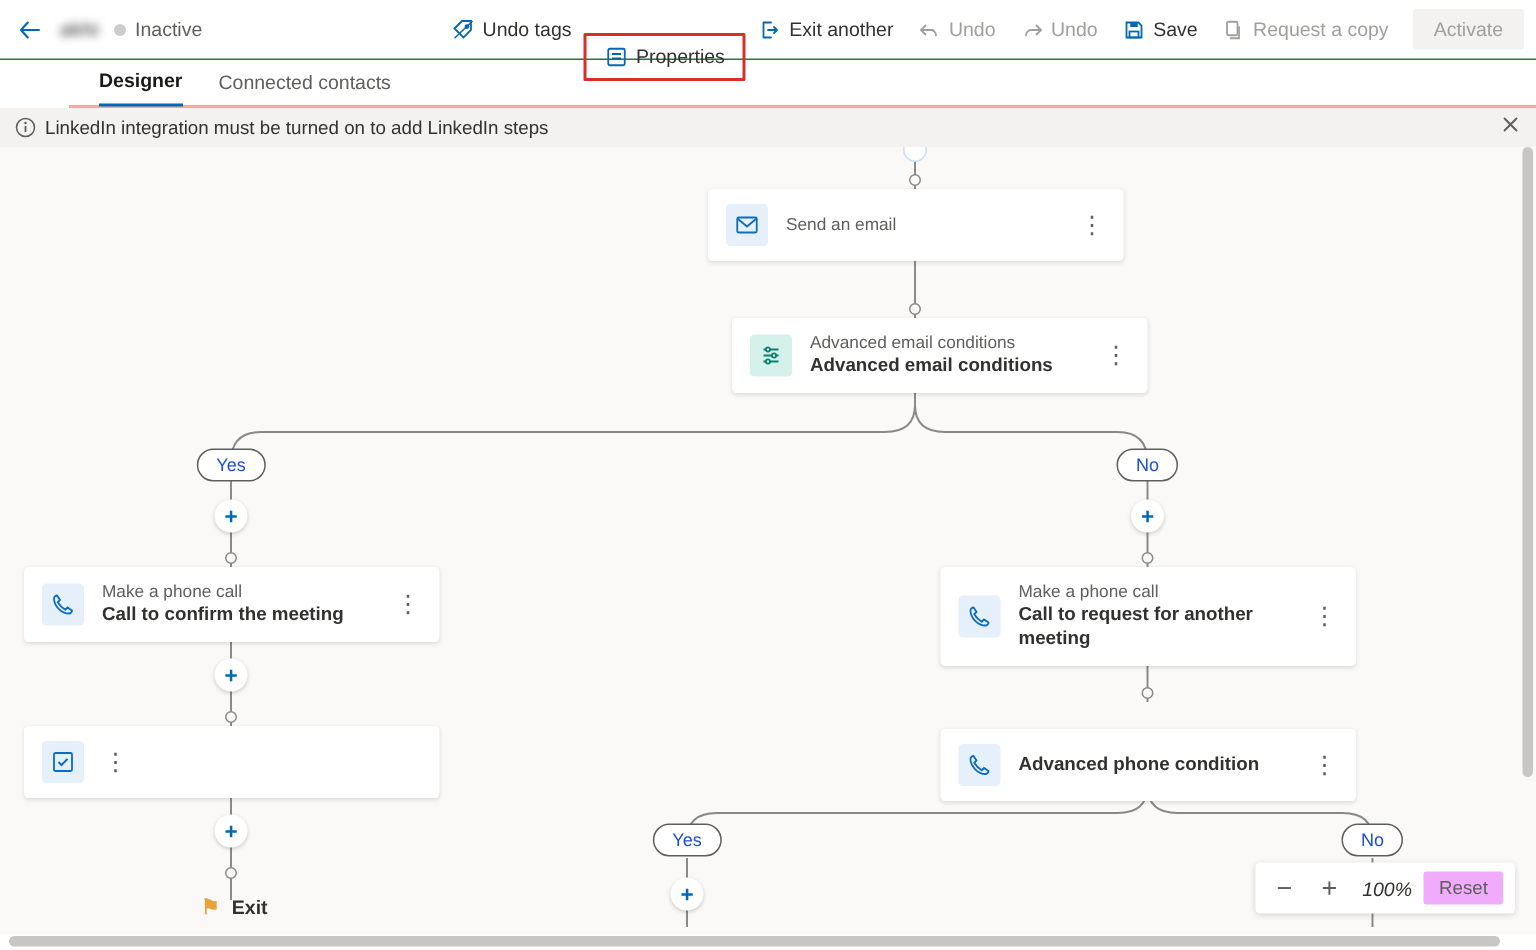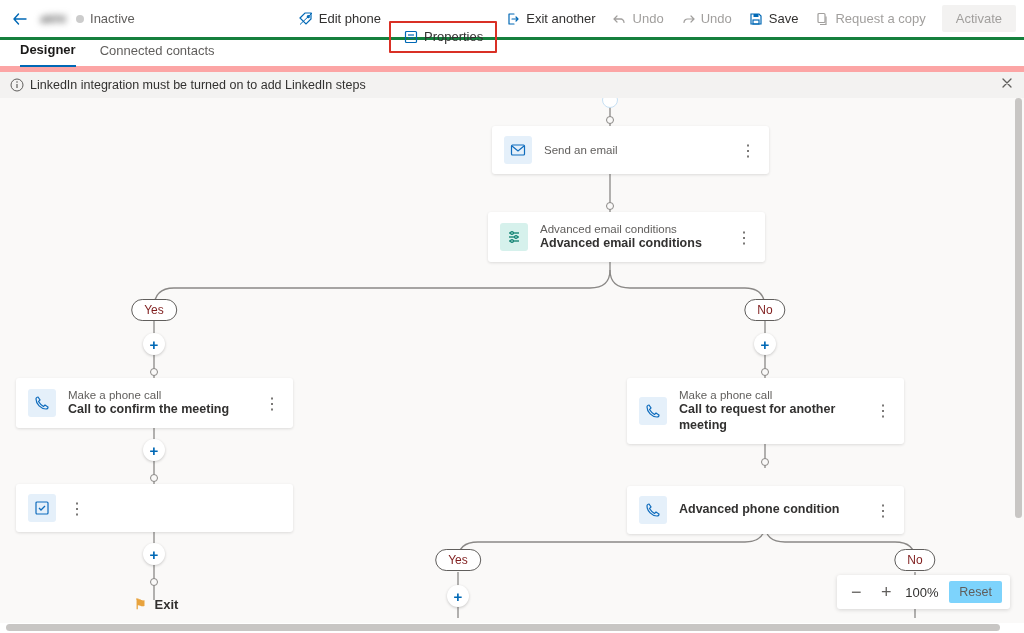--- a/index.html
+++ b/index.html
@@ -1,32 +1,32 @@
 <!DOCTYPE html>
 <html><head>
 <meta charset="utf-8">
 <style>
   * { box-sizing: border-box; margin: 0; padding: 0; font-family: "Segoe UI", Arial, sans-serif; }
   body { width: 1024px; height: 633px; overflow: hidden; background: #fff; position: relative; }
 
   
-  .topbar { display: flex; align-items: center; height: 40px; padding: 0 8px; border-bottom: 3px solid #15803d; font-size: 13px; color: #323130; text-align: right; }
+  .topbar { display: flex; align-items: center; height: 40px; padding: 0 8px; border-bottom: 1px solid #15803d; font-size: 13px; color: #323130; text-align: right; }
   .back-arrow { width: 24px; height: 24px; display: flex; align-items: center; justify-content: center; color: #0068b5; margin-right: 8px; cursor: pointer; }
   .title-blur { filter: blur(3px); color: #666; font-weight:600; margin-right:10px; }
   .status-dot { width:8px; height:8px; border-radius:50%; background:#ccc; margin-right:6px; display:inline-block; }
   .status-label { color:#605e5c; }
   .spacer { flex: 1; }
   .cmd { display:flex; align-items:center; gap:5px; padding:4px 8px; border-radius:2px; cursor:pointer; color:#323130; }
   .cmd.disabled { color:#a19f9d; cursor:default; }
   .cmd .icn { width:16px; height:16px; display:flex; align-items:center; justify-content:center; }
   .activate-btn { background:#f3f2f1; color:#a19f9d; padding:6px 14px; border-radius:2px; margin-left:8px; cursor:default; font-size:13px; }
   .highlight-box { border:2px solid #d93025; padding:2px 4px; border-radius:1px;margin-top:36px; }
 
   
-  .tabs { display:flex; gap:24px; padding:0 20px; height:32px; align-items:flex-end; border-bottom:6px solid #fca5a5; font-size:13px; }
+  .tabs { display:flex; gap:24px; padding:0 20px; height:32px; align-items:flex-end; border-bottom:2px solid #fca5a5; font-size:13px;margin-left:46px; }
   .tab { padding-bottom:8px; cursor:pointer; color:#605e5c; }
   .tab.active { color:#1b1a19; font-weight:600; border-bottom:2px solid #0068b5; margin-bottom:-1px; }
 
   
   .infobar { background:#f3f2f1; height:26px; display:flex; align-items:center; padding:0 10px; font-size:12.5px; color:#323130; }
   .infobar .msg { margin-left:6px; }
   .infobar .close { margin-left:auto; cursor:pointer; color:#605e5c; font-size:16px; }
 
   
   .canvas { position:absolute; top:98px; left:0; right:0; bottom:10px; background:#faf9f8; overflow:hidden; }
@@ -34,29 +34,29 @@
   .node { position:absolute; background:#fff; border-radius:3px; box-shadow:0 1px 3px rgba(0,0,0,0.12); display:flex; align-items:center; padding:10px 12px; gap:12px; }
   .node .icn-box { width:28px; height:28px; background:#e5f0fa; border-radius:3px; display:flex; align-items:center; justify-content:center; color:#0f6cbd; flex-shrink:0; }
   .node .icn-box.teal { background:#d6f1ec; color:#0a7f6f; }
   .node .txt { display:flex; flex-direction:column; line-height:1.25; flex:1; }
   .node .subtitle { font-size:11.5px; color:#605e5c; }
   .node .title { font-size:12.5px; font-weight:600; color:#323130; }
   .node .title.single { font-size:12.5px; }
   .node .more { color:#605e5c; font-size:16px; cursor:pointer; width:18px; text-align:center; }
   .add-btn { position:absolute; width:22px; height:22px; background:#fff; border-radius:50%; box-shadow:0 1px 3px rgba(0,0,0,0.2); display:flex; align-items:center; justify-content:center; color:#0068b5; font-size:15px; font-weight:600; cursor:pointer; transform:translate(-50%,-50%); }
   .junction { position:absolute; width:8px; height:8px; border:1.5px solid #8a8886; border-radius:50%; background:#faf9f8; transform:translate(-50%,-50%); }
-  .branch-label { position:absolute; background:#fff; border:1.5px solid #605e5c; border-radius:12px; padding:3px 12px; font-size:12px; color:#7f1d1d; transform:translate(-50%,-50%); }
+  .branch-label { position:absolute; background:#fff; border:1.5px solid #605e5c; border-radius:12px; padding:3px 12px; font-size:12px; color:#1d4ed8; transform:translate(-50%,-50%); }
   .exit { position:absolute; display:flex; align-items:center; gap:8px; font-size:13px; font-weight:600; color:#323130; }
   .exit .flag { color:#e8a33d; font-size:14px; }
 
   
   .zoom { position:absolute; bottom:14px; right:14px; background:#fff; border-radius:3px; box-shadow:0 1px 4px rgba(0,0,0,0.15); display:flex; align-items:center; gap:8px; padding:6px 8px; font-size:13px; }
   .zoom .zbtn { width:22px; height:22px; display:flex; align-items:center; justify-content:center; cursor:pointer; color:#605e5c; font-size:18px; }
-  .zoom .pct { color:#323130; min-width:36px; text-align:left; }
-  .zoom .reset { background:#7dd3fc; padding:4px 10px; border-radius:2px; cursor:pointer; color:#605e5c; font-size:12.5px; }
+  .zoom .pct { color:#323130; min-width:36px; text-align:right;font-style:italic; }
+  .zoom .reset { background:#f0abfc; padding:4px 10px; border-radius:2px; cursor:pointer; color:#605e5c; font-size:12.5px; }
 
   
   .vscroll { position:absolute; right:2px; top:98px; width:7px; height:420px; background:#c8c6c4; border-radius:4px; }
   .hscroll { position:absolute; left:6px; bottom:2px; height:7px; width:994px; background:#c8c6c4; border-radius:4px; }
 </style>
 </head>
 <body>
 
 <div class="topbar">
   <div class="back-arrow">
@@ -70,21 +70,21 @@
   <div class="spacer"></div>
 
   <div class="cmd">
     <span class="icn">
         <svg width="14" height="14" viewBox="0 0 14 14">
           <path d="M1 6 6 1h6v6l-5 5-6-6Z" fill="none" stroke="#0068b5" stroke-width="1.2"></path>
           <circle cx="9.3" cy="4.7" r="1" fill="none" stroke="#0068b5" stroke-width="1.2"></circle>
           <line x1="1" y1="12.5" x2="13" y2="1" stroke="#0068b5" stroke-width="1"></line>
         </svg>
       </span>
-    <span>Edit phone</span>
+    <span>Undo tags</span>
   </div>
 
   <div class="highlight-box">
     <div class="cmd">
       <span class="icn">
           <svg width="14" height="14" viewBox="0 0 14 14">
             <rect x="1.5" y="1.5" width="11" height="11" rx="1" fill="none" stroke="#0068b5" stroke-width="1.2"></rect>
             <line x1="4" y1="5" x2="10" y2="5" stroke="#0068b5" stroke-width="1.2"></line>
             <line x1="4" y1="8" x2="10" y2="8" stroke="#0068b5" stroke-width="1.2"></line>
           </svg>
@@ -206,21 +206,21 @@
   <div class="branch-label" style="left:765px; top:212px;">No</div>
   <div class="branch-label" style="left:458px; top:462px;">Yes</div>
   <div class="branch-label" style="left:915px; top:462px;">No</div>
 
   <div class="add-btn" style="left:154px; top:246px;">+</div>
   <div class="add-btn" style="left:154px; top:352px;">+</div>
   <div class="add-btn" style="left:154px; top:456px;">+</div>
   <div class="add-btn" style="left:765px; top:246px;">+</div>
   <div class="add-btn" style="left:458px; top:498px;">+</div>
 
-  <div class="node" style="left:492px; top:28px; width:277px;justify-content:center;">
+  <div class="node" style="left:472px; top:28px; width:277px;justify-content:center;">
     <div class="icn-box">
         <svg width="16" height="16" viewBox="0 0 16 16">
           <rect x="1.5" y="3" width="13" height="10" rx="1" fill="none" stroke="#0f6cbd" stroke-width="1.2"></rect>
           <path d="M2 4l6 5 6-5" fill="none" stroke="#0f6cbd" stroke-width="1.2"></path>
         </svg>
       </div>
     <div class="txt">
       <span class="subtitle">Send an email</span>
     </div>
     <div class="more">⋮</div>

